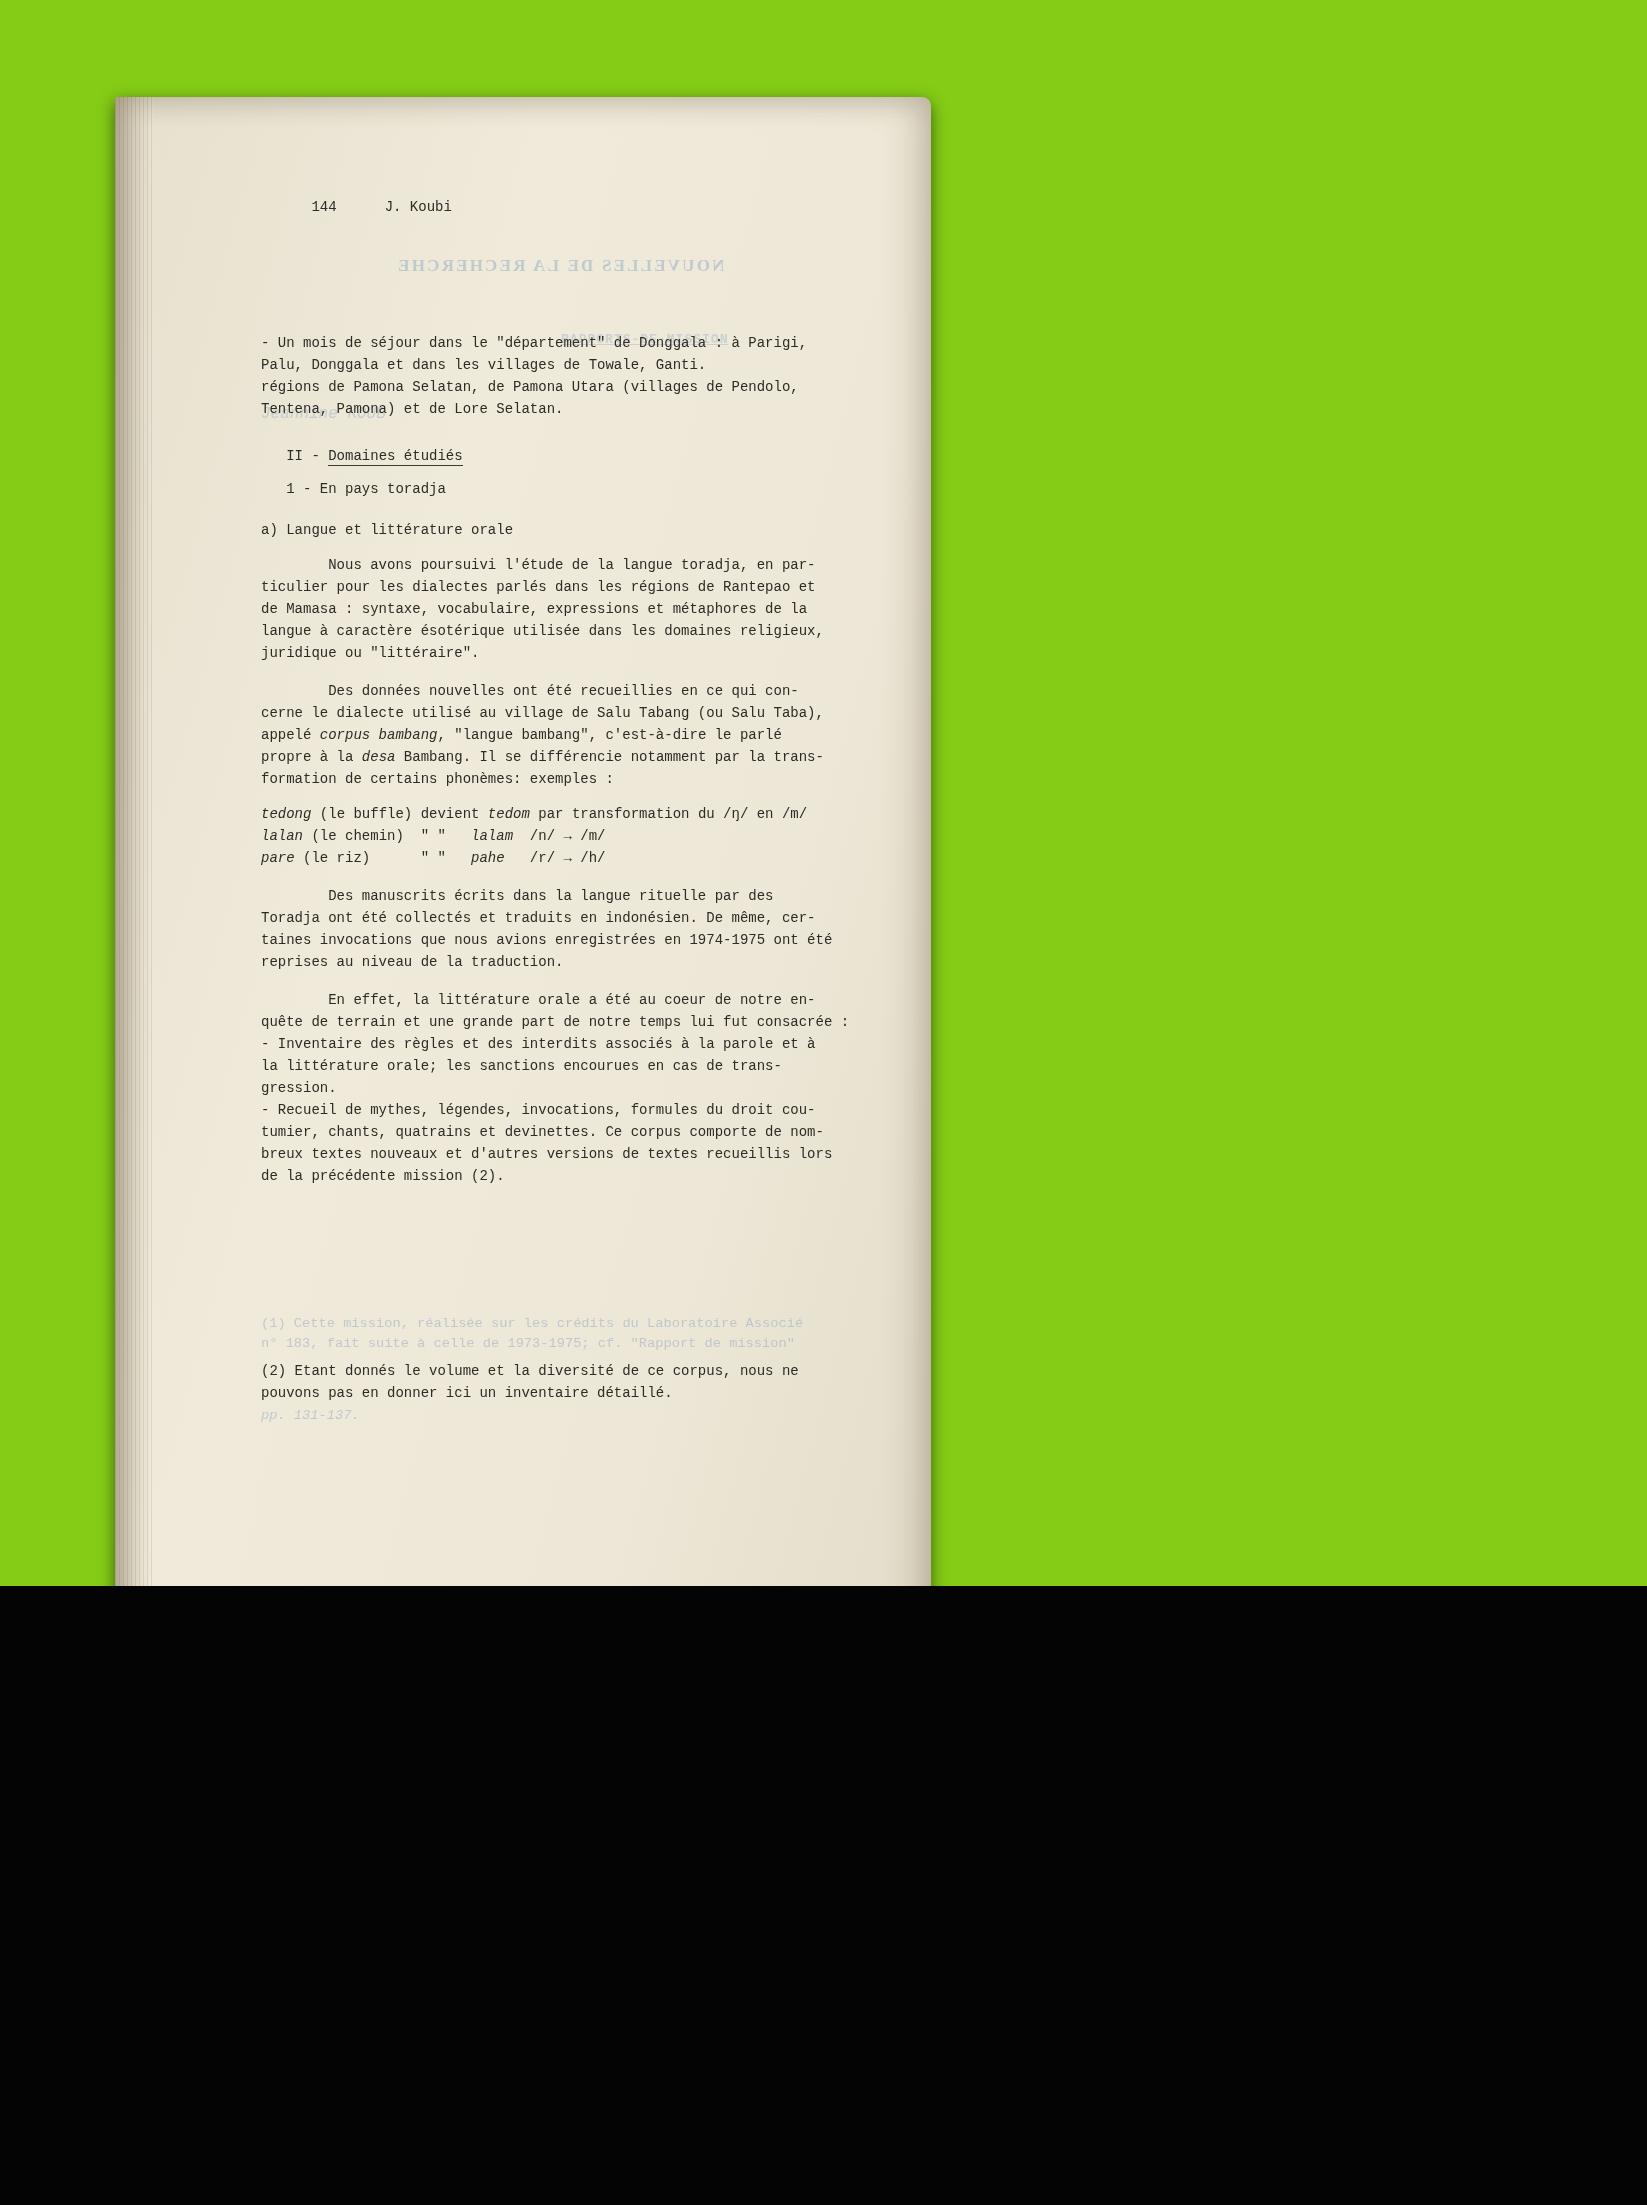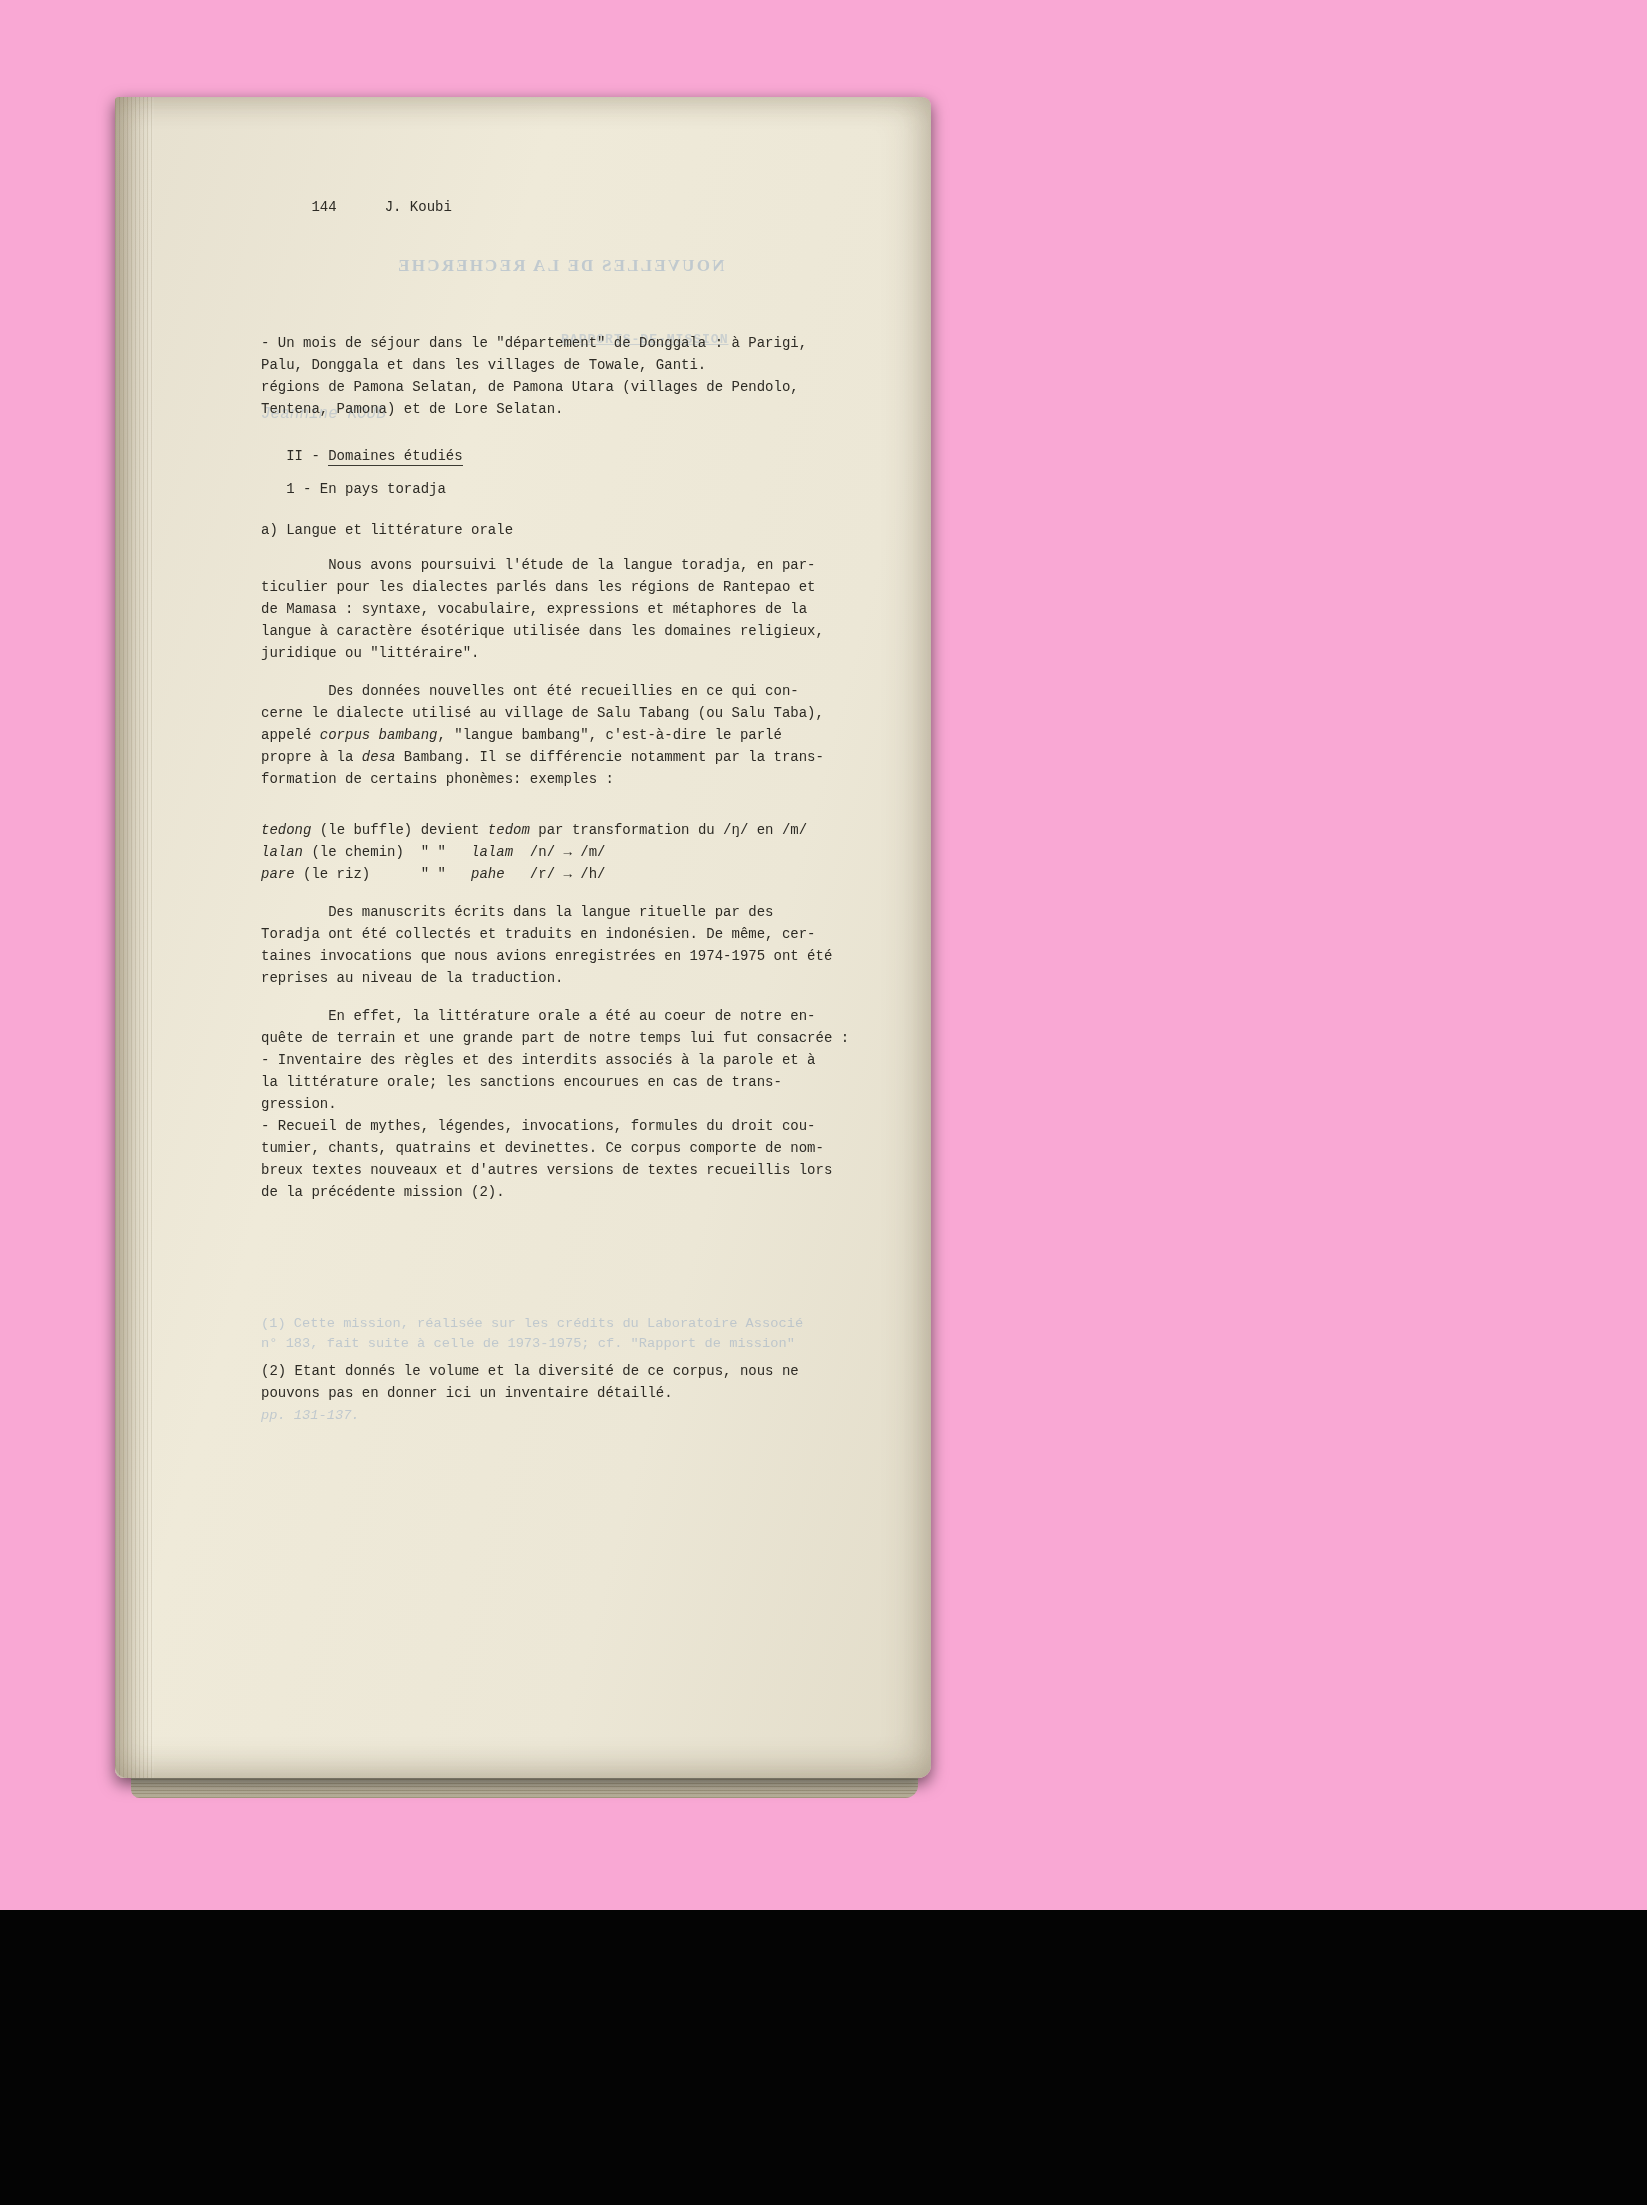--- a/index.html
+++ b/index.html
@@ -1,20 +1,20 @@
 <!DOCTYPE html>
 <html style="font-size:14px"><head>
 <meta charset="utf-8">
 <style>
   html,body{
     margin:0;padding:0;background:#040404;
     font-family:"Liberation Mono","DejaVu Sans Mono",monospace;
   }
   .photo{
-    position:relative;width:1648px;height:1910px;background:#f9a8d4;overflow:hidden;
+    position:relative;width:1648px;height:1586px;background:#84cc16;overflow:hidden;
   }
   
   .under-pages{
     position:absolute;left:131px;top:1757px;width:787px;height:41px;z-index:0;
     border-radius:0 0 12.4px 8.8px;
     background:
       repeating-linear-gradient(0deg, rgba(110,96,66,.25) 0 1.3px, rgba(255,255,255,.06) 1.3px 3.5px),
       linear-gradient(#ddd6c2,#b3aa92);
   }
   .page{
@@ -116,21 +116,21 @@
           <div class="tl"><span>langue à caractère ésotérique utilisée dans les domaines religieux,</span></div>
           <div class="tl"><span>juridique ou "littéraire".</span></div>
         </div>
         <div class="blk" style="margin-top: 16px;">
           <div class="tl"><span>        Des données nouvelles ont été recueillies en ce qui con-</span></div>
           <div class="tl"><span>cerne le dialecte utilisé au village de Salu Tabang (ou Salu Taba),</span></div>
           <div class="tl"><span>appelé </span><span class="it">corpus bambang</span><span>, "langue bambang", c'est-à-dire le parlé</span></div>
           <div class="tl"><span>propre à la </span><span class="it">desa</span><span> Bambang. Il se différencie notamment par la trans-</span></div>
           <div class="tl"><span>formation de certains phonèmes: exemples :</span></div>
         </div>
-        <div class="blk" style="margin-top: 29px;">
+        <div class="blk" style="margin-top: 13px;">
           <div class="tl"><span class="it">tedong</span><span> (le buffle) devient </span><span class="it">tedom</span><span> par transformation du /ŋ/ en /m/</span></div>
           <div class="tl"><span class="it">lalan</span><span> (le chemin)  " "   </span><span class="it">lalam</span><span>  /n/ → /m/</span></div>
           <div class="tl"><span class="it">pare</span><span> (le riz)      " "   </span><span class="it">pahe</span><span>   /r/ → /h/</span></div>
         </div>
         <div class="blk" style="margin-top: 16px;">
           <div class="tl"><span>        Des manuscrits écrits dans la langue rituelle par des</span></div>
           <div class="tl"><span>Toradja ont été collectés et traduits en indonésien. De même, cer-</span></div>
           <div class="tl"><span>taines invocations que nous avions enregistrées en 1974-1975 ont été</span></div>
           <div class="tl"><span>reprises au niveau de la traduction.</span></div>
         </div>

